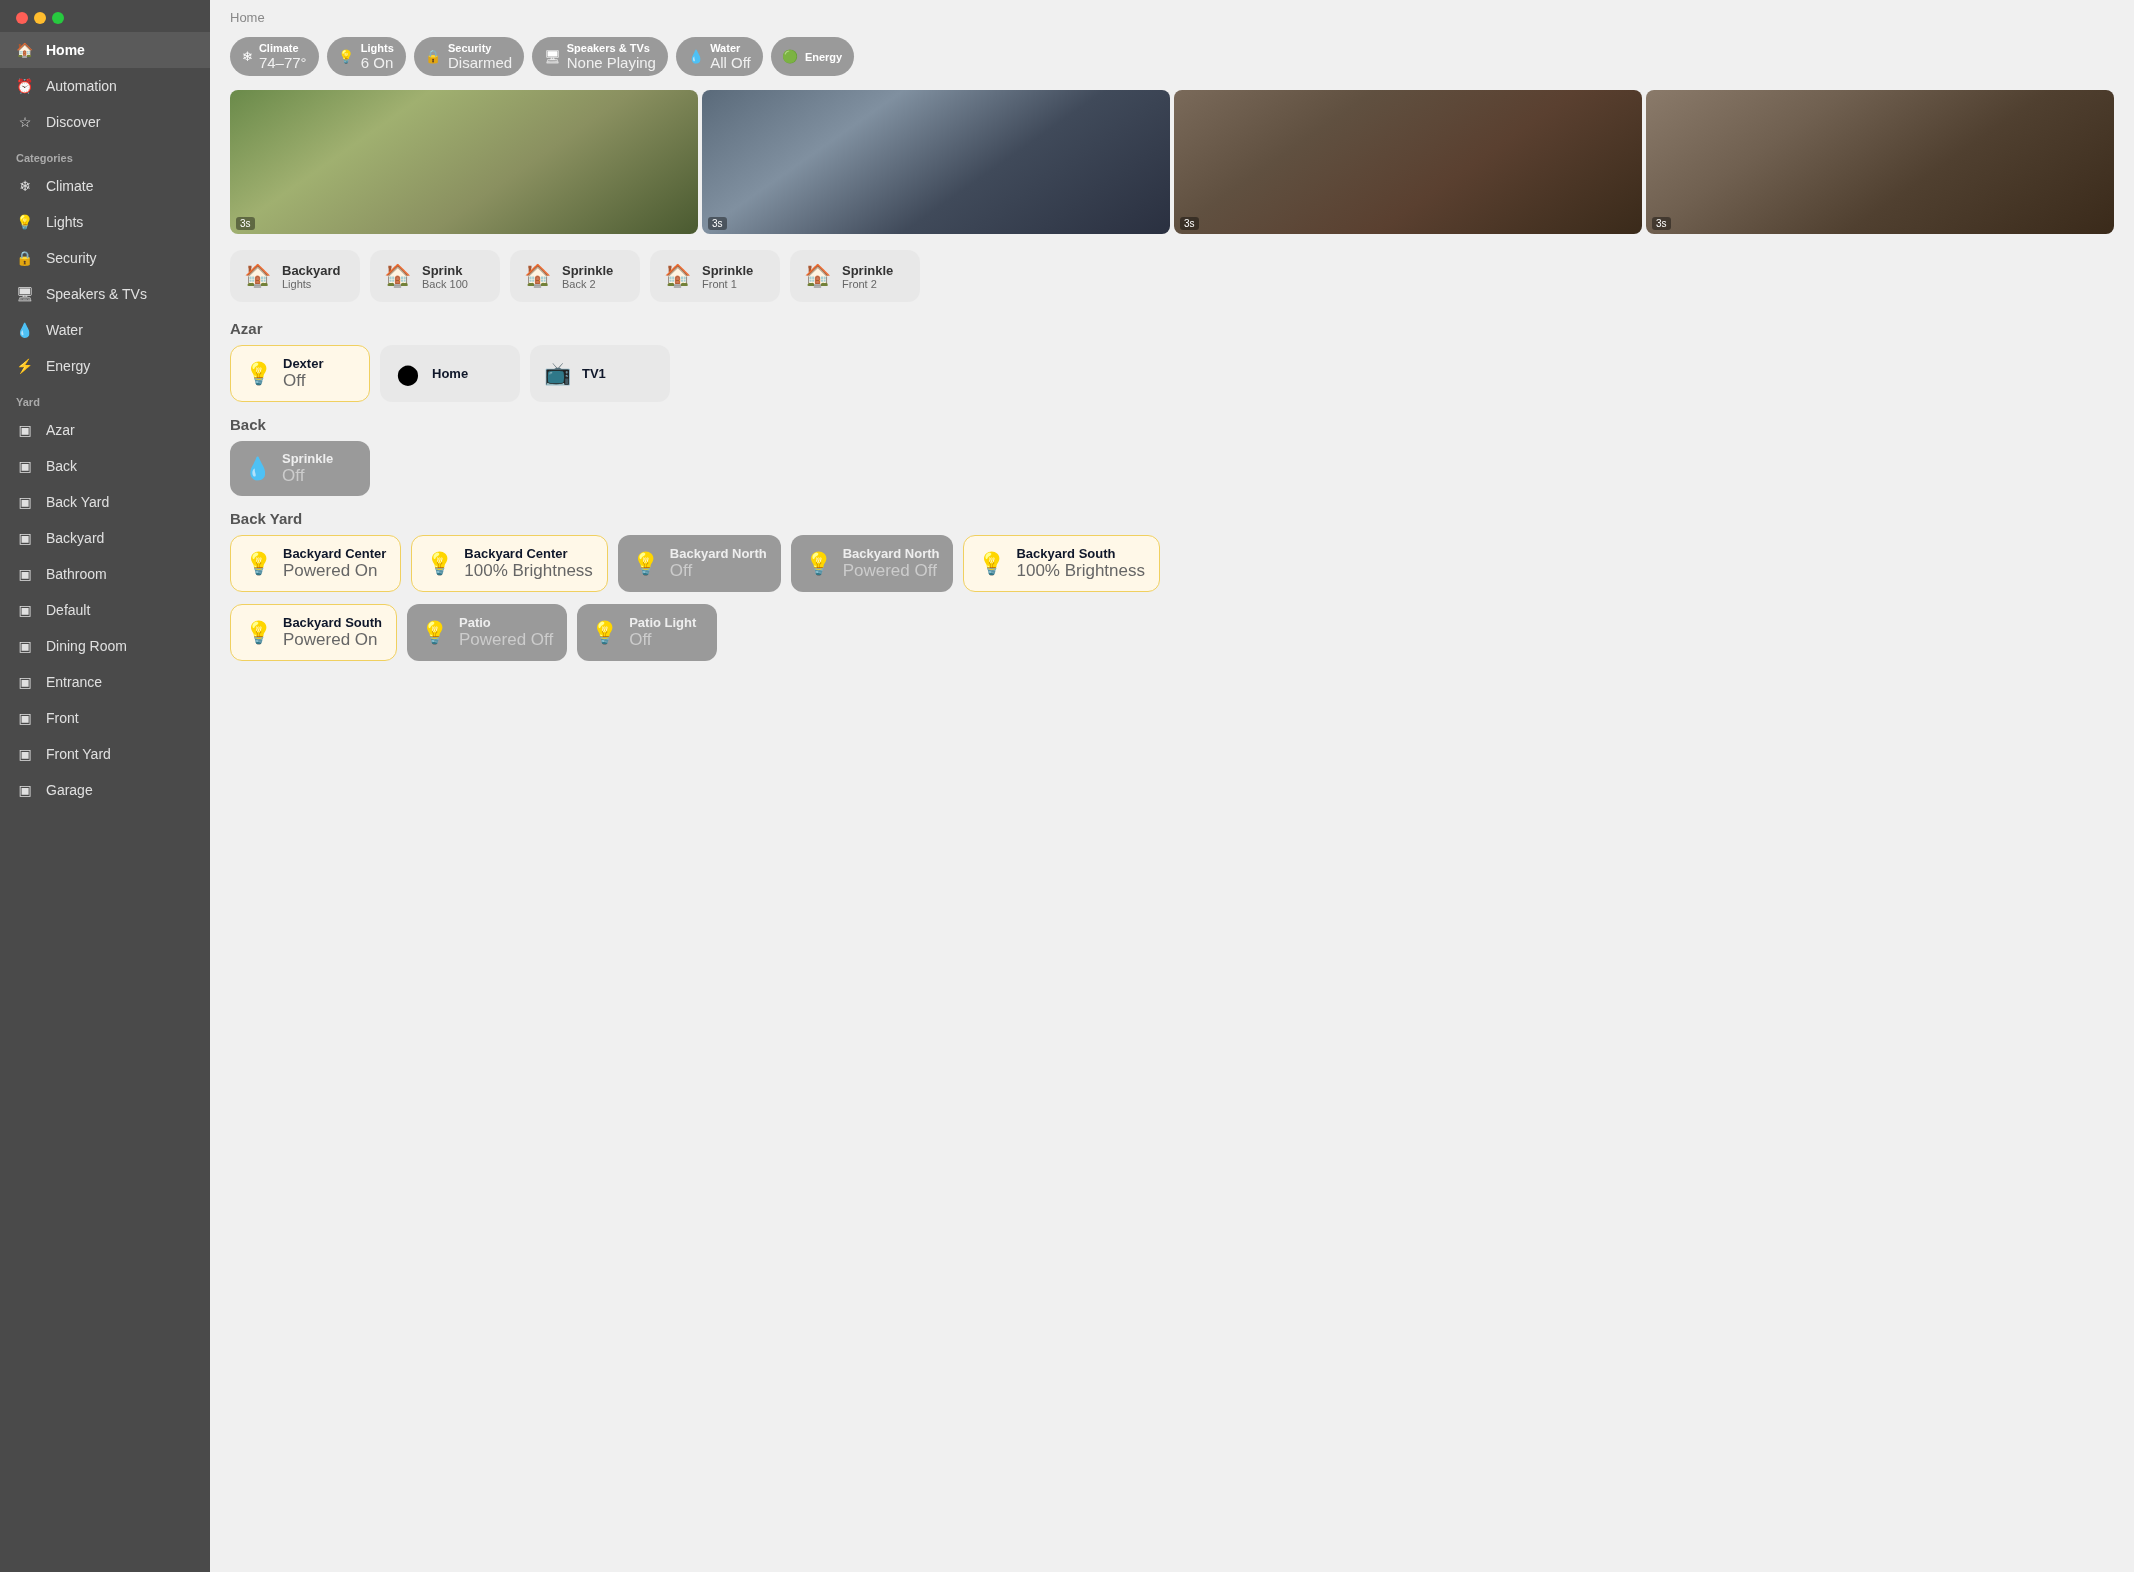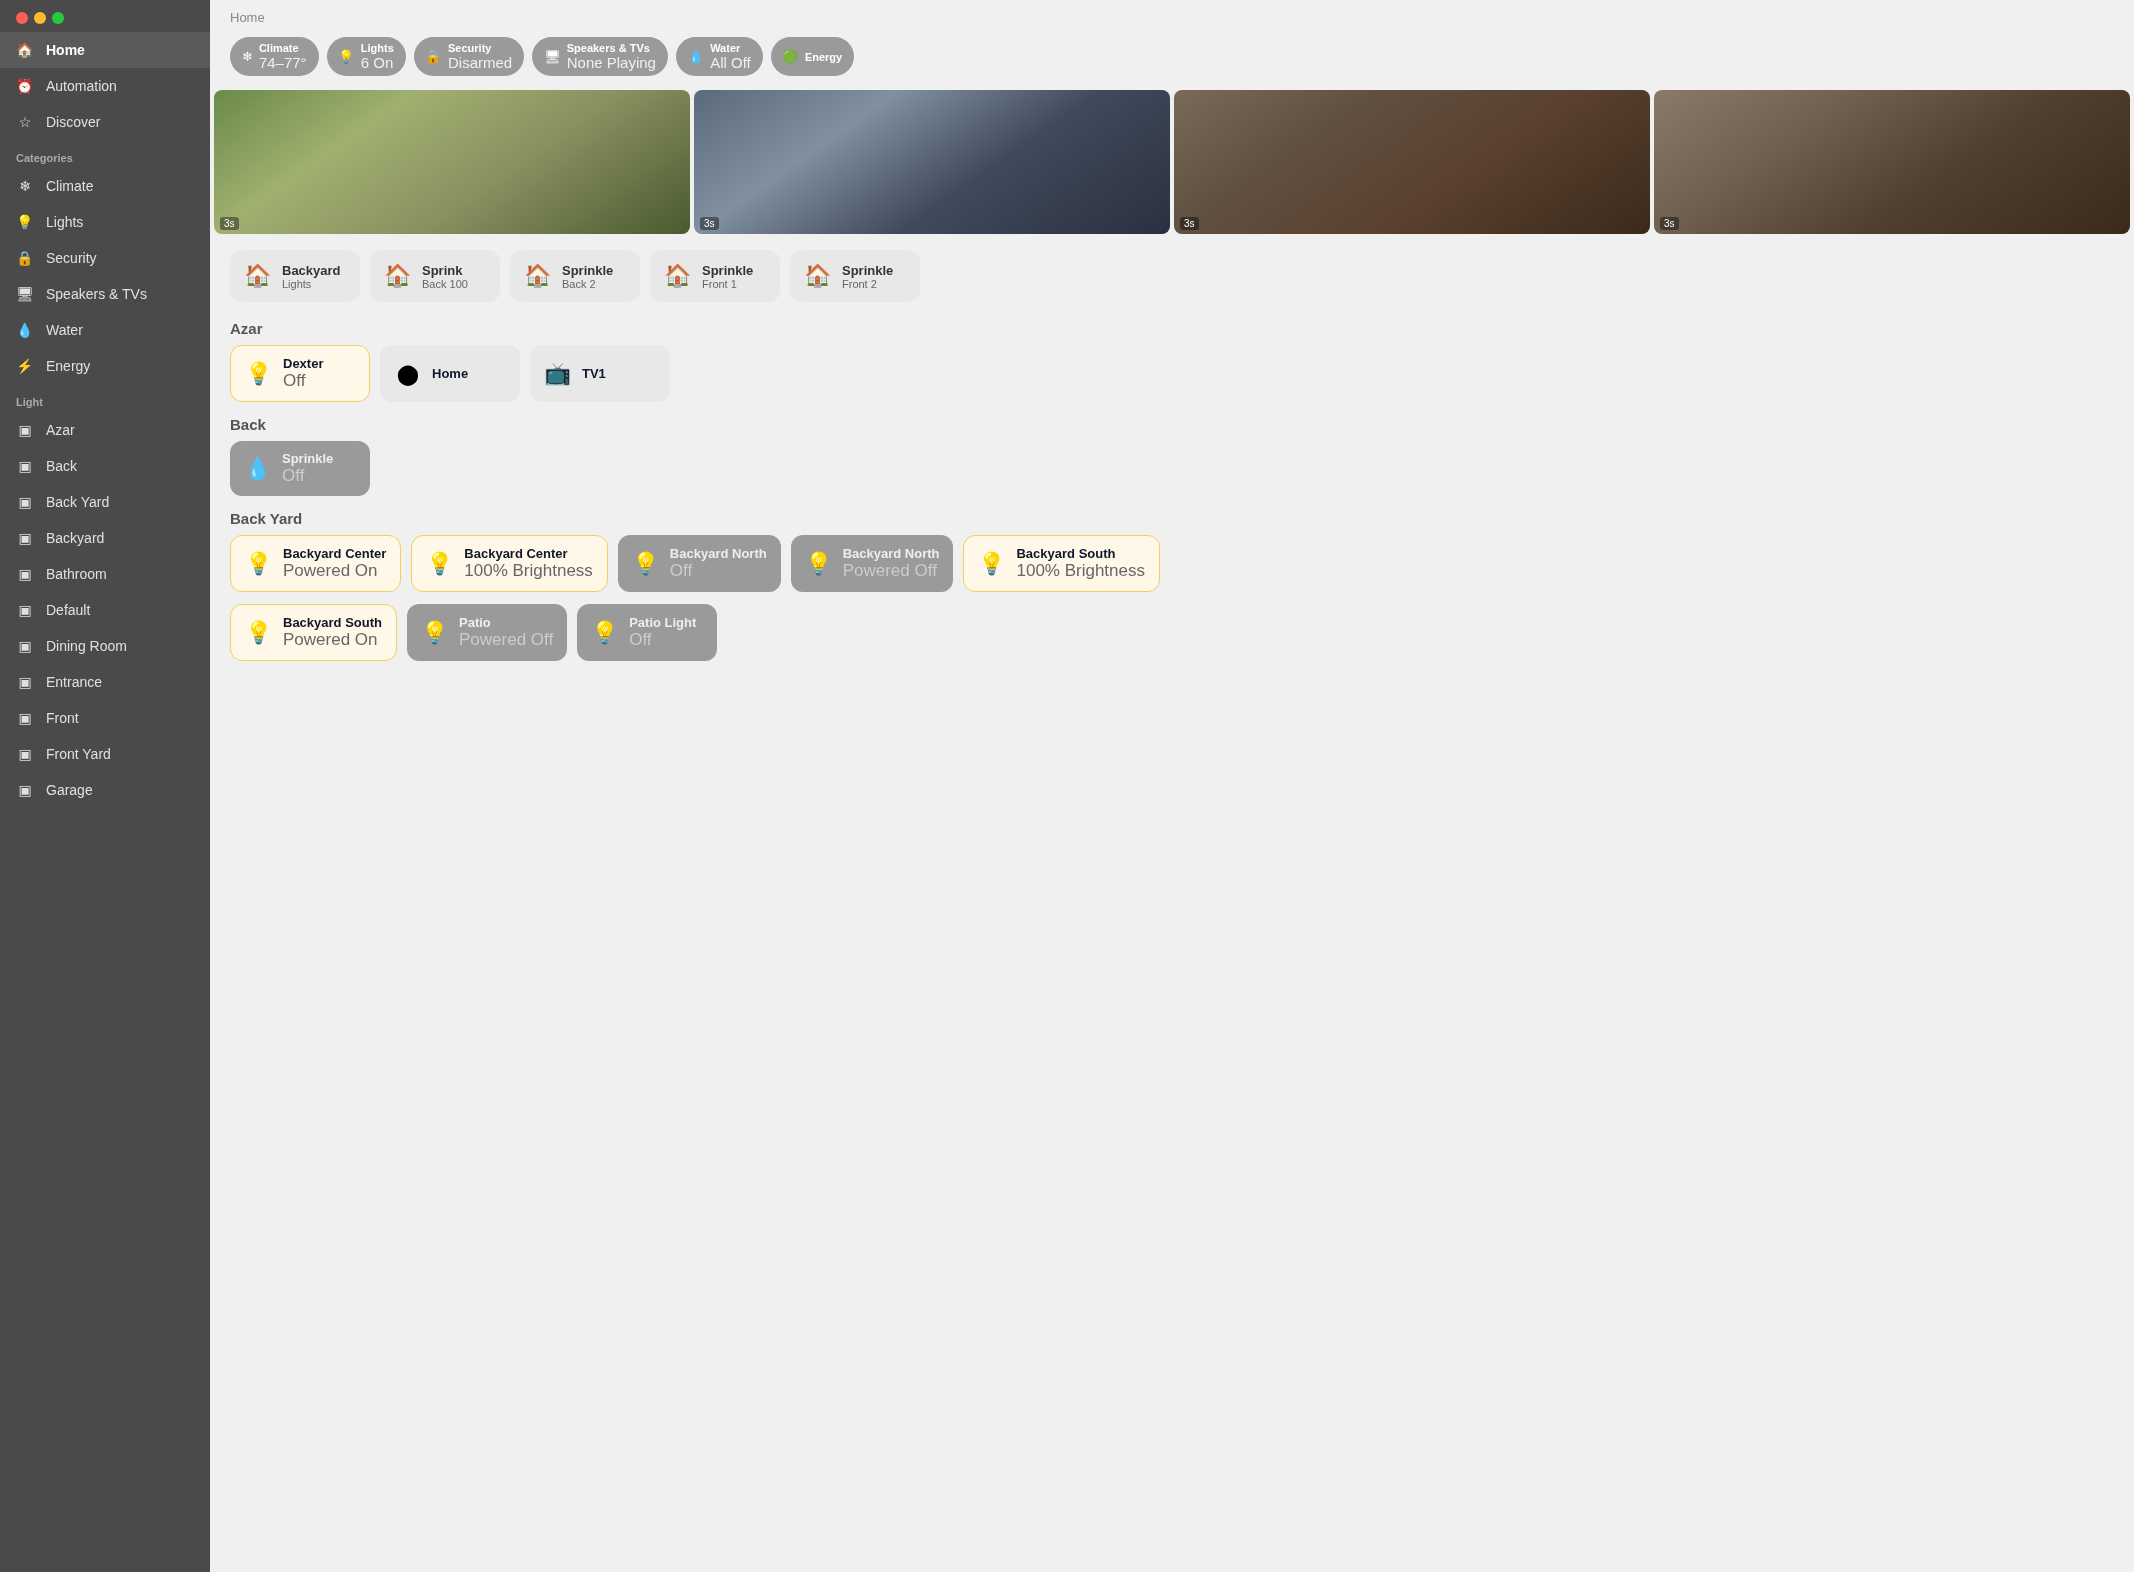--- a/index.html
+++ b/index.html
@@ -54,21 +54,21 @@
     .pill-label { font-size: 11px; font-weight: 600; }
     .pill-value { font-size: 15px; opacity: 0.85; }
 
     
     .section-header {
       padding: 6px 20px 4px; font-size: 15px; font-weight: 600; color: #555;
     }
 
     
     .camera-grid {
-      display: flex; gap: 4px; padding: 4px 4px 12px; height: 160px;
+      display: flex; gap: 4px; padding: 4px 20px 12px; height: 160px;
     }
     .camera-cell {
       flex: 1; border-radius: 8px; overflow: hidden; position: relative; background: #222;
     }
     .camera-cell .cam-bg {
       width: 100%; height: 100%; object-fit: cover;
       background: linear-gradient(135deg, #5a7a3a 0%, #8a9a6a 40%, #3a4a2a 100%);
     }
     .cam-bg.cam2 { background: linear-gradient(135deg, #6a7a8a 0%, #4a5a6a 40%, #2a3a4a 100%); }
     .cam-bg.cam3 { background: linear-gradient(135deg, #7a6a5a 0%, #5a4a3a 40%, #3a2a2a 100%); }
@@ -157,21 +157,21 @@
   </div>
   <div class="sidebar-nav-item">
     <span class="sidebar-icon">💧</span>
     <span>Water</span>
   </div>
   <div class="sidebar-nav-item">
     <span class="sidebar-icon">⚡</span>
     <span>Energy</span>
   </div>
 
-  <div class="sidebar-section-label">Light</div>
+  <div class="sidebar-section-label">Yard</div>
 
   <div class="sidebar-nav-item">
     <span class="sidebar-icon">▣</span>
     <span>Azar</span>
   </div>
   <div class="sidebar-nav-item">
     <span class="sidebar-icon">▣</span>
     <span>Back</span>
   </div>
   <div class="sidebar-nav-item">

